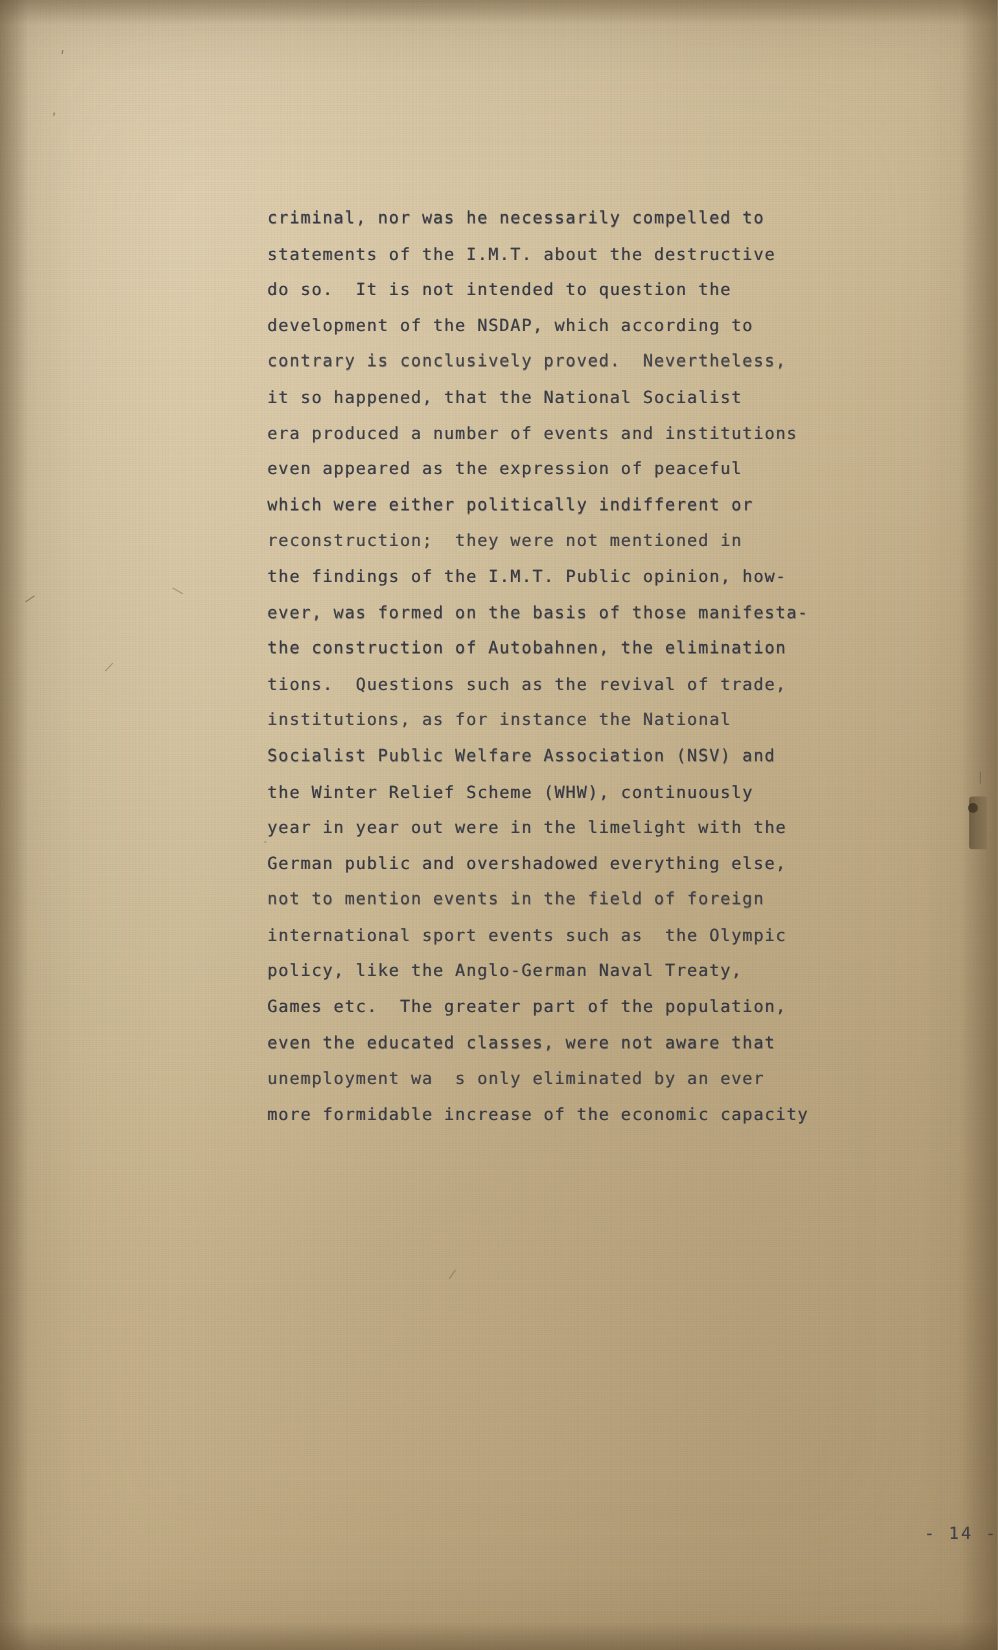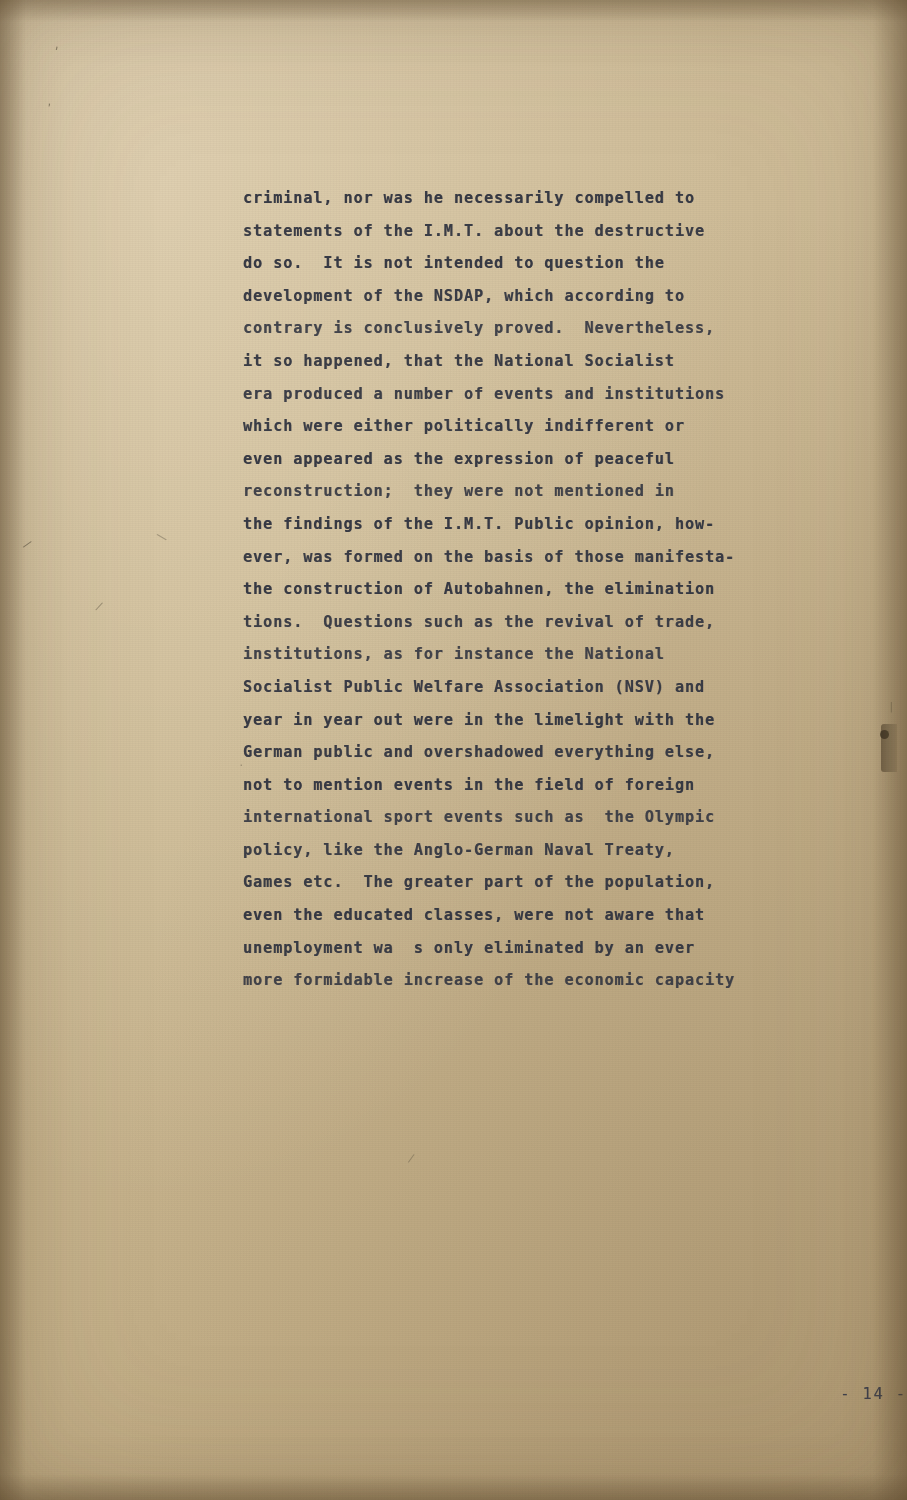--- a/index.html
+++ b/index.html
@@ -63,21 +63,20 @@
     background: linear-gradient(0deg, rgba(86,66,40,0.38), rgba(86,66,40,0));
     pointer-events: none;
   }
 
   
   .typescript {
     position: absolute;
     left: 243px;
     top: 182px;
     width: 600px;
-    font-weight: bold;
   }
   .line {
     font-size: 15.2px;
     line-height: 32.6px;
     letter-spacing: 0.9px;
     color: #2f3340;
     white-space: pre;
     text-shadow:
       0.4px 0.3px 0.6px rgba(40,45,60,0.45),
       -0.3px 0.2px 0.5px rgba(60,50,40,0.18);
@@ -147,29 +146,30 @@
 <div class="page">
 
   <div class="typescript">
     <div class="line">criminal, nor was he necessarily compelled to</div>
     <div class="line">statements of the I.M.T. about the destructive</div>
     <div class="line">do so.  It is not intended to question the</div>
     <div class="line">development of the NSDAP, which according to</div>
     <div class="line">contrary is conclusively proved.  Nevertheless,</div>
     <div class="line">it so happened, that the National Socialist</div>
     <div class="line">era produced a number of events and institutions</div>
+    <div class="line">even appeared as the expression of peaceful</div>
     <div class="line">which were either politically indifferent or</div>
-    <div class="line">even appeared as the expression of peaceful</div>
     <div class="line">reconstruction;  they were not mentioned in</div>
     <div class="line">the findings of the I.M.T. Public opinion, how-</div>
     <div class="line">ever, was formed on the basis of those manifesta-</div>
     <div class="line">the construction of Autobahnen, the elimination</div>
     <div class="line">tions.  Questions such as the revival of trade,</div>
     <div class="line">institutions, as for instance the National</div>
     <div class="line">Socialist Public Welfare Association (NSV) and</div>
+    <div class="line">the Winter Relief Scheme (WHW), continuously</div>
     <div class="line">year in year out were in the limelight with the</div>
     <div class="line">German public and overshadowed everything else,</div>
     <div class="line">not to mention events in the field of foreign</div>
     <div class="line">international sport events such as  the Olympic</div>
     <div class="line">policy, like the Anglo-German Naval Treaty,</div>
     <div class="line">Games etc.  The greater part of the population,</div>
     <div class="line">even the educated classes, were not aware that</div>
     <div class="line">unemployment wa  s only eliminated by an ever</div>
     <div class="line">more formidable increase of the economic capacity</div>
   </div>

